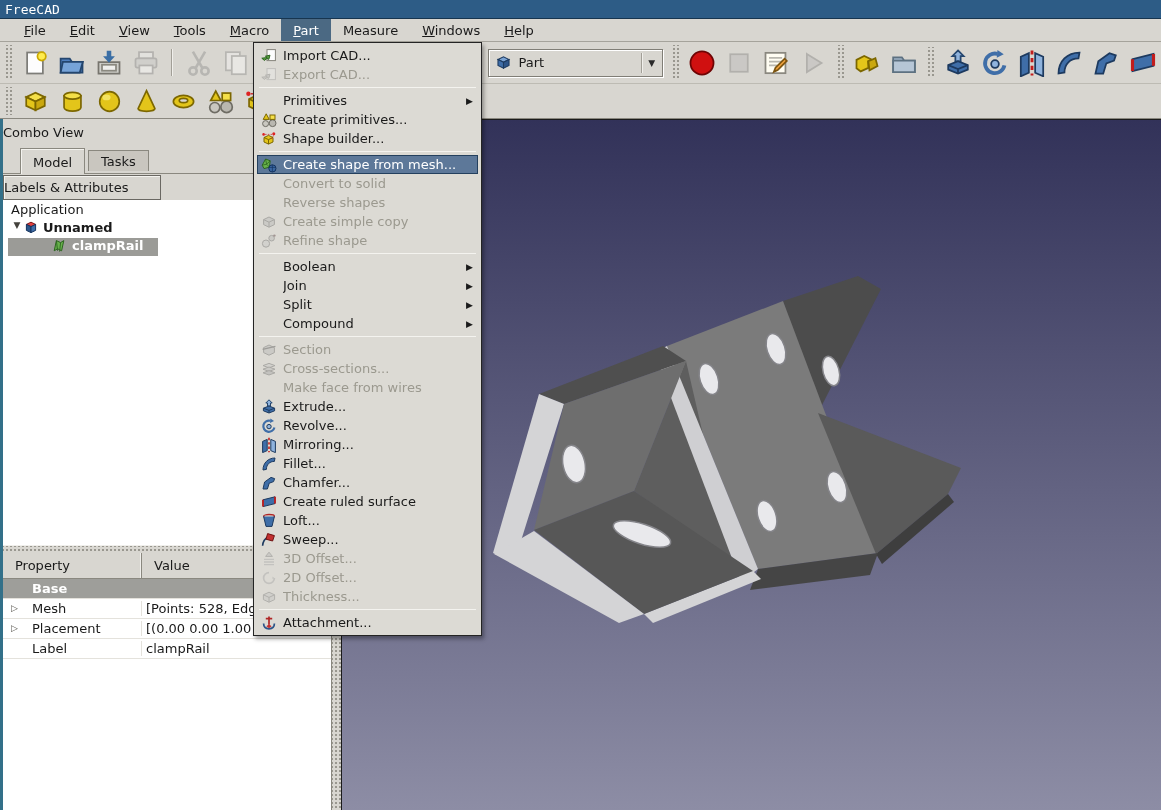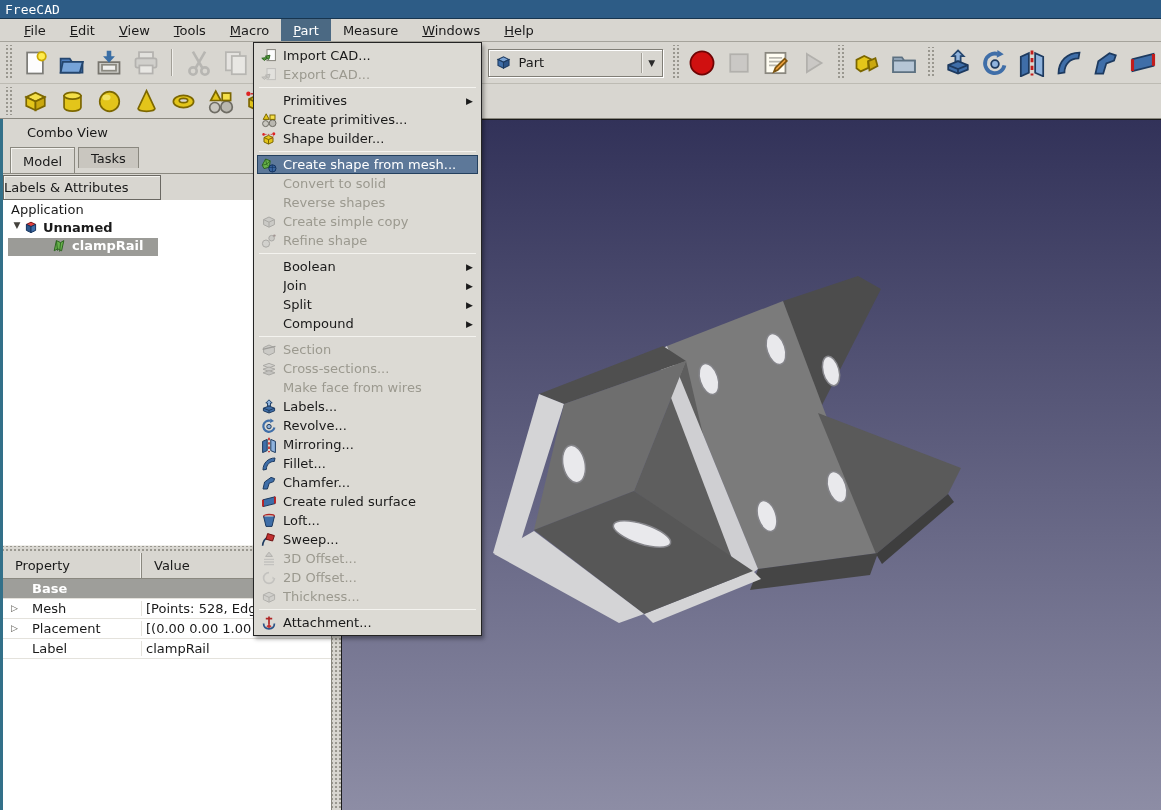--- a/index.html
+++ b/index.html
@@ -31,22 +31,22 @@
   .combo{width:186px;height:28px;margin:0 4px;background:#d8d6d0;display:flex;align-items:center;
          border:1px solid #807e76;box-shadow:inset 1px 1px 0 #fff, 1px 1px 0 #fff;padding-left:6px}
   .combo svg{width:17px;height:17px;margin-right:6px}
   .combo .cval{flex:1}
   .combo .cdiv{width:0;height:20px;border-left:1px solid #a29f97;border-right:1px solid #f0efeb;margin-right:5px}
   .combo .carrow{font-size:9px;color:#2a2a2a;padding-right:7px}
 
   
   .main{position:absolute;left:0;top:119px;width:1161px;height:691px;display:flex}
   .leftpanel{width:331px;background:#d8d6d0;border-left:3px solid #337089;display:flex;flex-direction:column}
-  .docktitle{height:28px;line-height:28px;padding-left:24px}
-  .tabsrow{height:27px;display:flex;align-items:flex-start;padding-left:7px;position:relative}
+  .docktitle{height:28px;line-height:28px;padding-left:0}
+  .tabsrow{height:27px;display:flex;align-items:center;padding-left:17px;position:relative}
   .tabsrow:after{content:"";position:absolute;left:0;right:0;bottom:0;height:1px;background:#8a887f}
   .tab{padding:3px 12px 2px;border:1px solid #8a887f;border-bottom:none;background:#c9c6bf;margin-right:3px;
        position:relative;z-index:1;height:21px;line-height:16px}
   .tab.active{background:#d8d6d0;height:26px;line-height:21px;z-index:3;box-shadow:inset 1px 1px 0 #f4f3ef}
   .treeheader{width:158px;height:25px;line-height:23px;margin-top:1px;padding-left:0;background:#d8d6d0;
               border:1px solid #6a6862;box-shadow:inset 1px 1px 0 #f4f3ef}
   .tree{flex:1;background:#fff;overflow:hidden;padding-top:2px}
   .trow{height:18px;display:flex;align-items:flex-start;white-space:nowrap}
   .trow .exp{width:12px;text-align:center;font-size:9px;color:#44423c;margin-left:8px}
   .trow svg{width:16px;height:16px;margin-right:4px}
@@ -511,21 +511,21 @@
       <span class="lbl">Make face from wires</span>
     </div>
     <div class="pmi ">
       <span class="ic">
         <svg viewBox="0 0 16 16">
           <path d="M8 .8l3.2 3.2h-1.7v3h-3v-3H4.8z" fill="#8fb3dd" stroke="#24466e"></path>
           <path d="M2.4 9.2L8 7l5.6 2.2v2.6L8 14l-5.6-2.2z" fill="#3f6ea8" stroke="#1d3a5f"></path>
           <path d="M2.4 9.2L8 11.4l5.6-2.2M8 11.4V14" fill="none" stroke="#1d3a5f"></path>
         </svg>
       </span>
-      <span class="lbl">Labels...</span>
+      <span class="lbl">Extrude...</span>
     </div>
     <div class="pmi ">
       <span class="ic">
         <svg viewBox="0 0 16 16">
           <path d="M13.4 9.4A5.6 5.6 0 1 1 9.4 2.8" fill="none" stroke="#3f6ea8" stroke-width="2.2"></path>
           <path d="M9.4.6l3.6 2.4-4 2z" fill="#3f6ea8"></path>
           <circle cx="8" cy="8.6" r="2.2" fill="#8fb3dd" stroke="#1d3a5f"></circle>
         </svg>
       </span>
       <span class="lbl">Revolve...</span>

